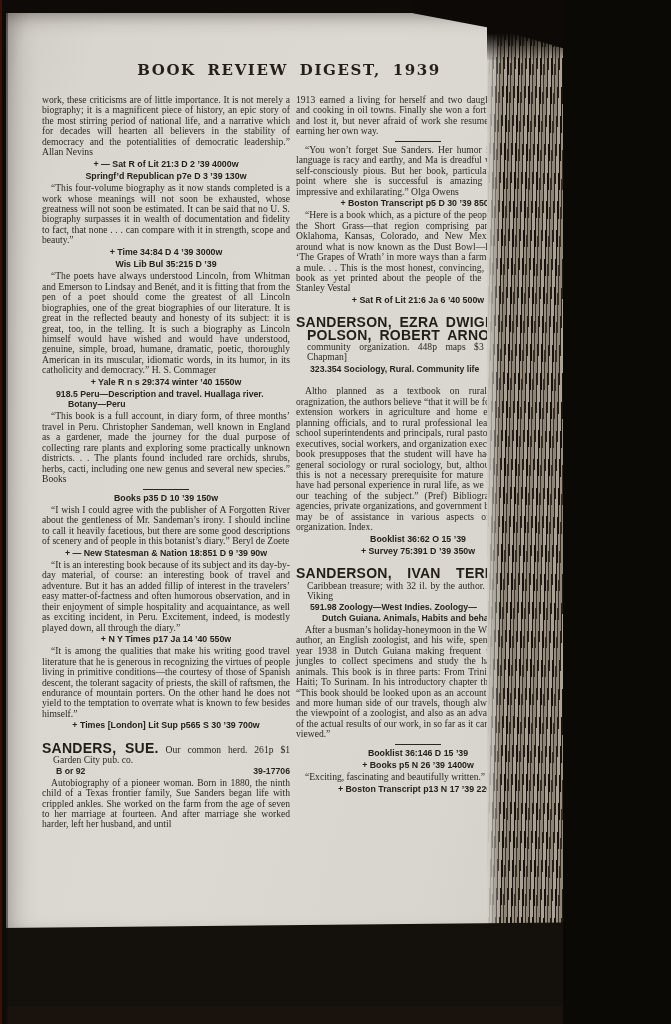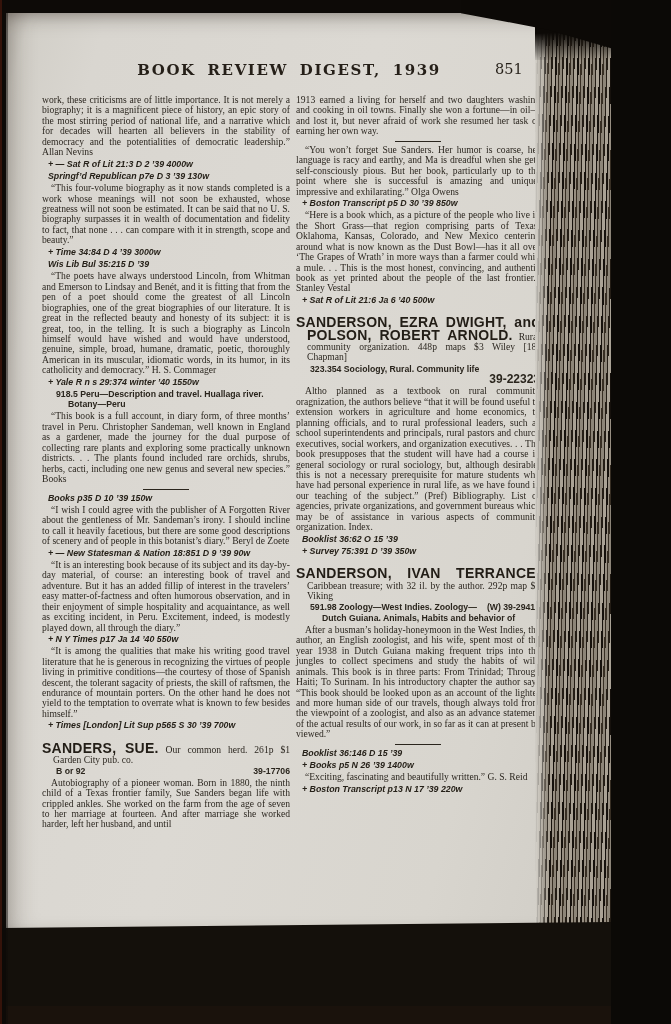--- a/index.html
+++ b/index.html
@@ -1,16 +1,16 @@
 <!DOCTYPE html>
 <html><head>
 <meta charset="utf-8">
 <style>
   html,body{margin:0;padding:0;background:#0b0906;}
-  .scene{position:relative;width:611px;height:1024px;overflow:hidden;background:#14b8a6;
+  .scene{position:relative;width:563px;height:1024px;overflow:hidden;background:#14b8a6;
          font-family:"Liberation Serif","DejaVu Serif",serif;}
   
   .book-page{position:absolute;left:6px;top:12px;width:600px;height:916px;z-index:2;
     background:linear-gradient(105deg,#c3bfb8 0,#d2cfc8 3%,#d9d6d0 12%,#dcd9d3 45%,#d8d5ce 78%,#cfccc5 100%);
     box-shadow:inset 20px 0 26px -16px rgba(60,50,40,.4), inset 0 16px 20px -14px rgba(50,42,34,.5),
                inset -14px 0 20px -14px rgba(70,60,48,.35);}
   .page-edges{position:absolute;right:0;top:14px;width:76px;height:986px;z-index:3;
     background:repeating-linear-gradient(92deg,
       #16110c 0 1.6px,#988f82 1.6px 3.2px,#372e23 3.2px 4.6px,#8d8578 4.6px 7px,#241d15 7px 8.4px,#aaa295 8.4px 11px);}
   .page-edges::before{content:"";position:absolute;left:0;top:0;bottom:0;width:14px;
@@ -31,21 +31,21 @@
     letter-spacing:1.6px;word-spacing:5px;color:#251f18;}
   .page-num{position:absolute;left:489px;top:49px;z-index:3;
     font-family:"DejaVu Serif",serif;font-size:14.5px;color:#251f18;}
   
   .col{position:absolute;top:82px;width:248px;z-index:3;color:#2c2720;}
   .col-left{left:36px;}
   .col-right{left:290px;width:244px;}
   .para{font-size:9.6px;line-height:10.45px;text-align:justify;text-indent:9px;margin:1px 0 1px;}
   .para.flush{text-indent:0;}
   .citation{font-family:"Liberation Sans","DejaVu Sans",sans-serif;font-weight:bold;font-size:8.8px;
-    line-height:10.2px;margin:1px 6px 2px;color:#262119;font-style:italic;}
+    line-height:10.2px;text-align:center;margin:1px 6px 2px;color:#262119;}
   .rule-sep{width:46px;border-top:1.3px solid #2a251d;margin:4px auto 3px;height:0;}
   .entry-head{font-size:9.6px;line-height:10.45px;text-align:justify;
     padding-left:11px;text-indent:-11px;margin:12px 0 1px;}
   .entry-head .hw{font-family:"Liberation Sans","DejaVu Sans",sans-serif;font-weight:bold;
     font-size:14px;letter-spacing:.25px;color:#221d16;}
   .classwrap{margin:1px 0 2px;}
   .classline{font-family:"Liberation Sans","DejaVu Sans",sans-serif;font-weight:bold;font-size:8.7px;
     line-height:10.2px;margin-left:14px;padding-left:12px;text-indent:-12px;color:#2a251d;}
   .classline .inline-id{float:right;text-indent:0;}
   .id-right{font-family:"Liberation Sans","DejaVu Sans",sans-serif;font-weight:bold;font-size:12px;

